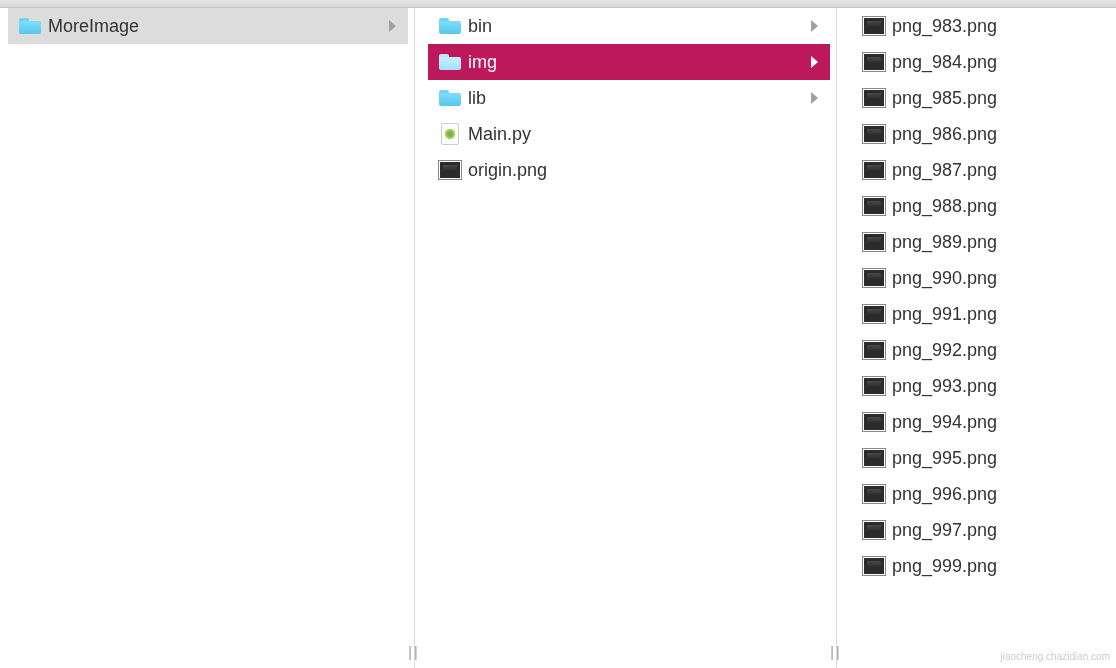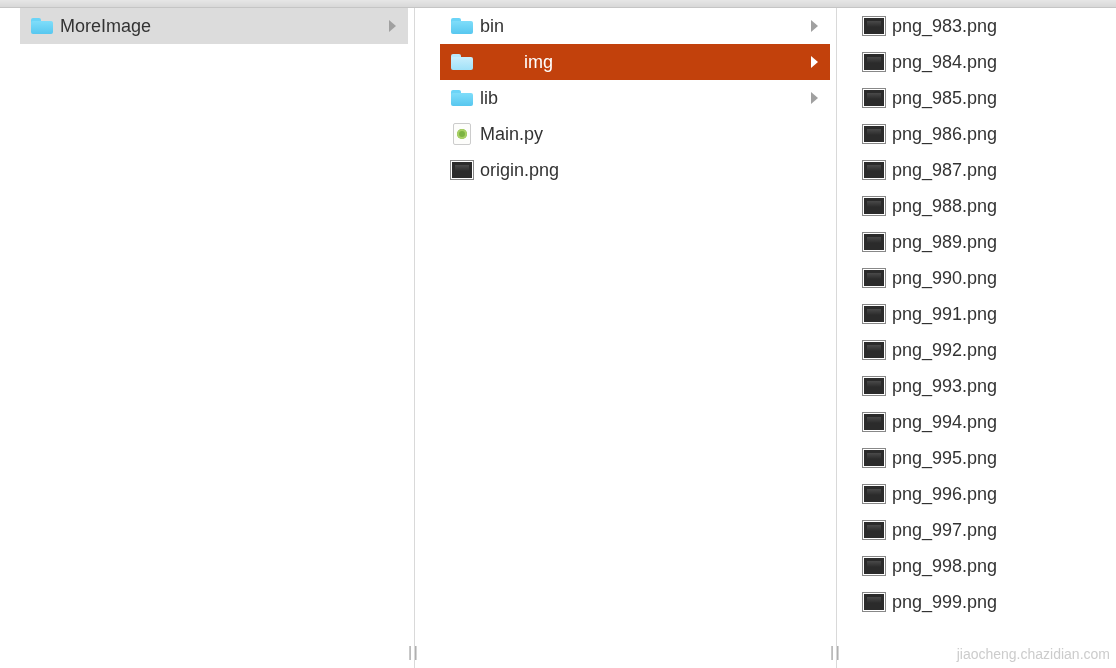--- a/index.html
+++ b/index.html
@@ -25,21 +25,21 @@
       position: relative;
       background: #fff;
       flex-shrink: 0;
     }
     .col1 { width: 408px; }
     .col2 { width: 410px; }
     .col3 { flex: 1; }
     .column-content {
       height: 100%;
       overflow: hidden;
-      padding-left: 20px;
+      padding-left: 8px;
       padding-top: 0;
     }
     .col3 .column-content { padding-left: 10px; }
     .separator {
       width: 12px;
       display: flex;
       align-items: flex-end;
       justify-content: center;
       background: #fff;
       position: relative;
@@ -67,23 +67,22 @@
       height: 36px;
       padding: 0 8px 0 8px;
       user-select: none;
       cursor: default;
       position: relative;
     }
     .row.selected-grey {
       background: #dcdcdc;
     }
     .row.selected-blue {
-      background: #c2410c;
+      background: #be185d;
       color: #fff;
-      gap: 44px;
     }
     .icon-slot {
       width: 28px;
       display: flex;
       justify-content: center;
       align-items: center;
       margin-right: 4px;
       flex-shrink: 0;
     }
     .label {
@@ -171,21 +170,21 @@
       top: 3px;
       left: 3px;
       right: 3px;
       bottom: 7px;
       background: linear-gradient(#4a4a4a, #2b2b2b);
     }
     .watermark {
       position: absolute;
       right: 6px;
       bottom: 6px;
-      font-size: 14px;
+      font-size: 10px;
       color: #ccc;
       z-index: 5;
     }
   </style>
 </head>
 <body>
 
 <div class="titlebar"></div>
 <div class="columns">
 
@@ -336,26 +335,20 @@
         <div class="row">
           <span class="icon-slot">
             <span class="img-icon"></span>
           </span>
           <span class="label">png_997.png</span>
         </div>
         <div class="row">
           <span class="icon-slot">
             <span class="img-icon"></span>
           </span>
-          <span class="label">png_998.png</span>
-        </div>
-        <div class="row">
-          <span class="icon-slot">
-            <span class="img-icon"></span>
-          </span>
           <span class="label">png_999.png</span>
         </div>
       </div>
   </div>
 
 </div>
 
 <div class="watermark">jiaocheng.chazidian.com</div>
 
 </body></html>

